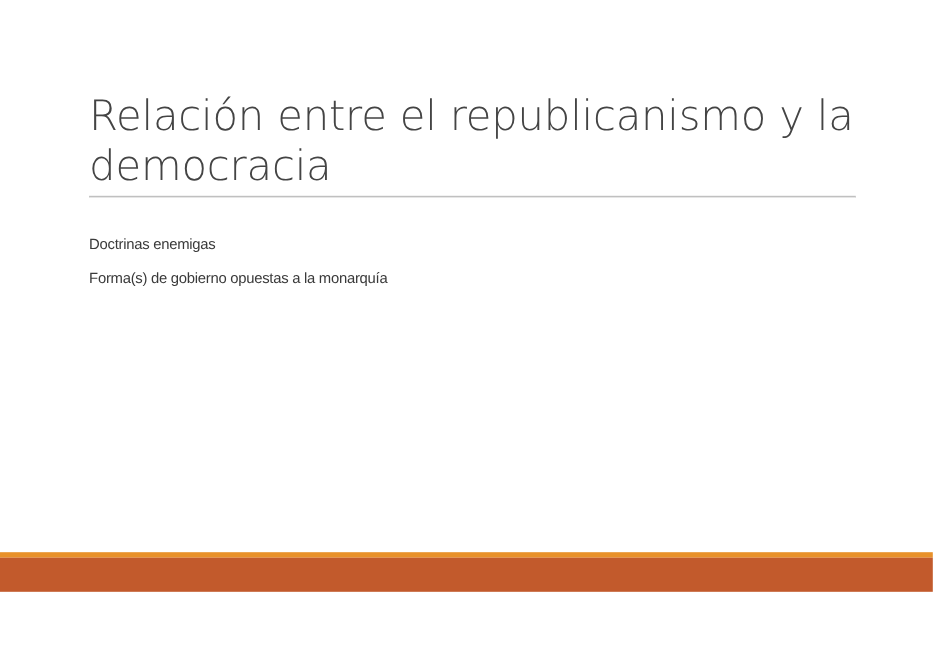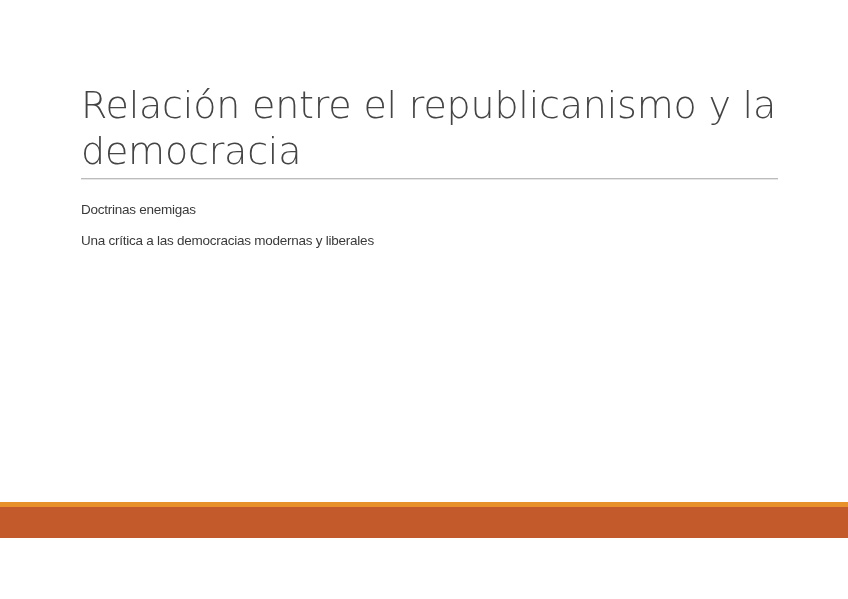--- a/index.html
+++ b/index.html
@@ -50,21 +50,21 @@
     background: #bcbcbc;
     border-bottom: 1px solid #e6e6e6;
     line-height: 0;
     font-size: 0;
   }
 
   
   .body-block {
     position: absolute;
     left: 81px;
-    top: 194px;
+    top: 206px;
     width: 700px;
   }
   .body-line {
     font-family: "Liberation Sans", sans-serif;
     font-size: 13.5px;
     line-height: 31px;
     color: #3a3a3a;
     letter-spacing: -0.25px;
     white-space: nowrap;
   }
@@ -93,19 +93,19 @@
 <div class="slide">
 
   <div class="title-block">
     <h1 class="slide-title">Relación entre el republicanismo y la democracia</h1>
   </div>
 
   <div class="title-rule"></div>
 
   <div class="body-block">
     <div class="body-line">Doctrinas enemigas</div>
-    <div class="body-line">Una crítica a las democracias modernas y liberales</div>
+    <div class="body-line">Forma(s) de gobierno opuestas a la monarquía</div>
   </div>
 
   <div class="bar-accent"></div>
   <div class="bar-main"></div>
 
 </div>
 
 </body></html>

